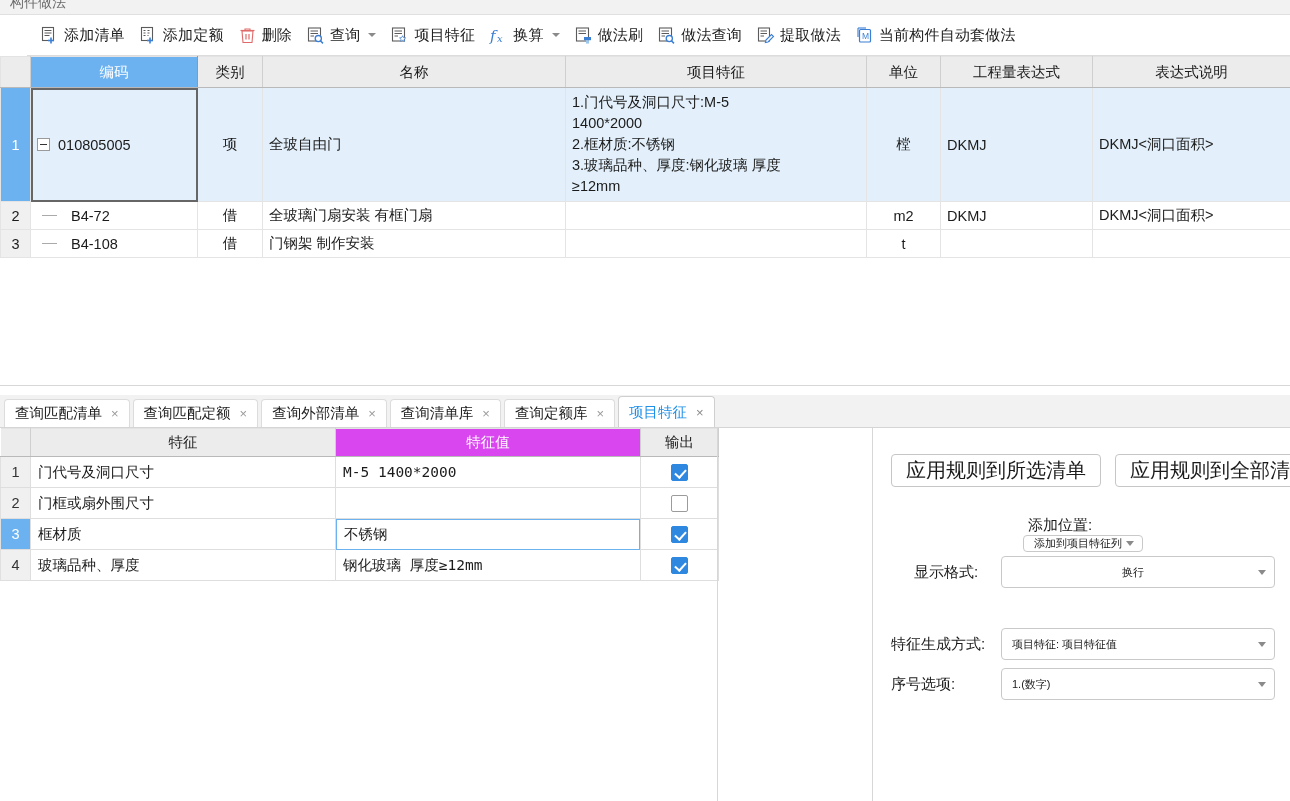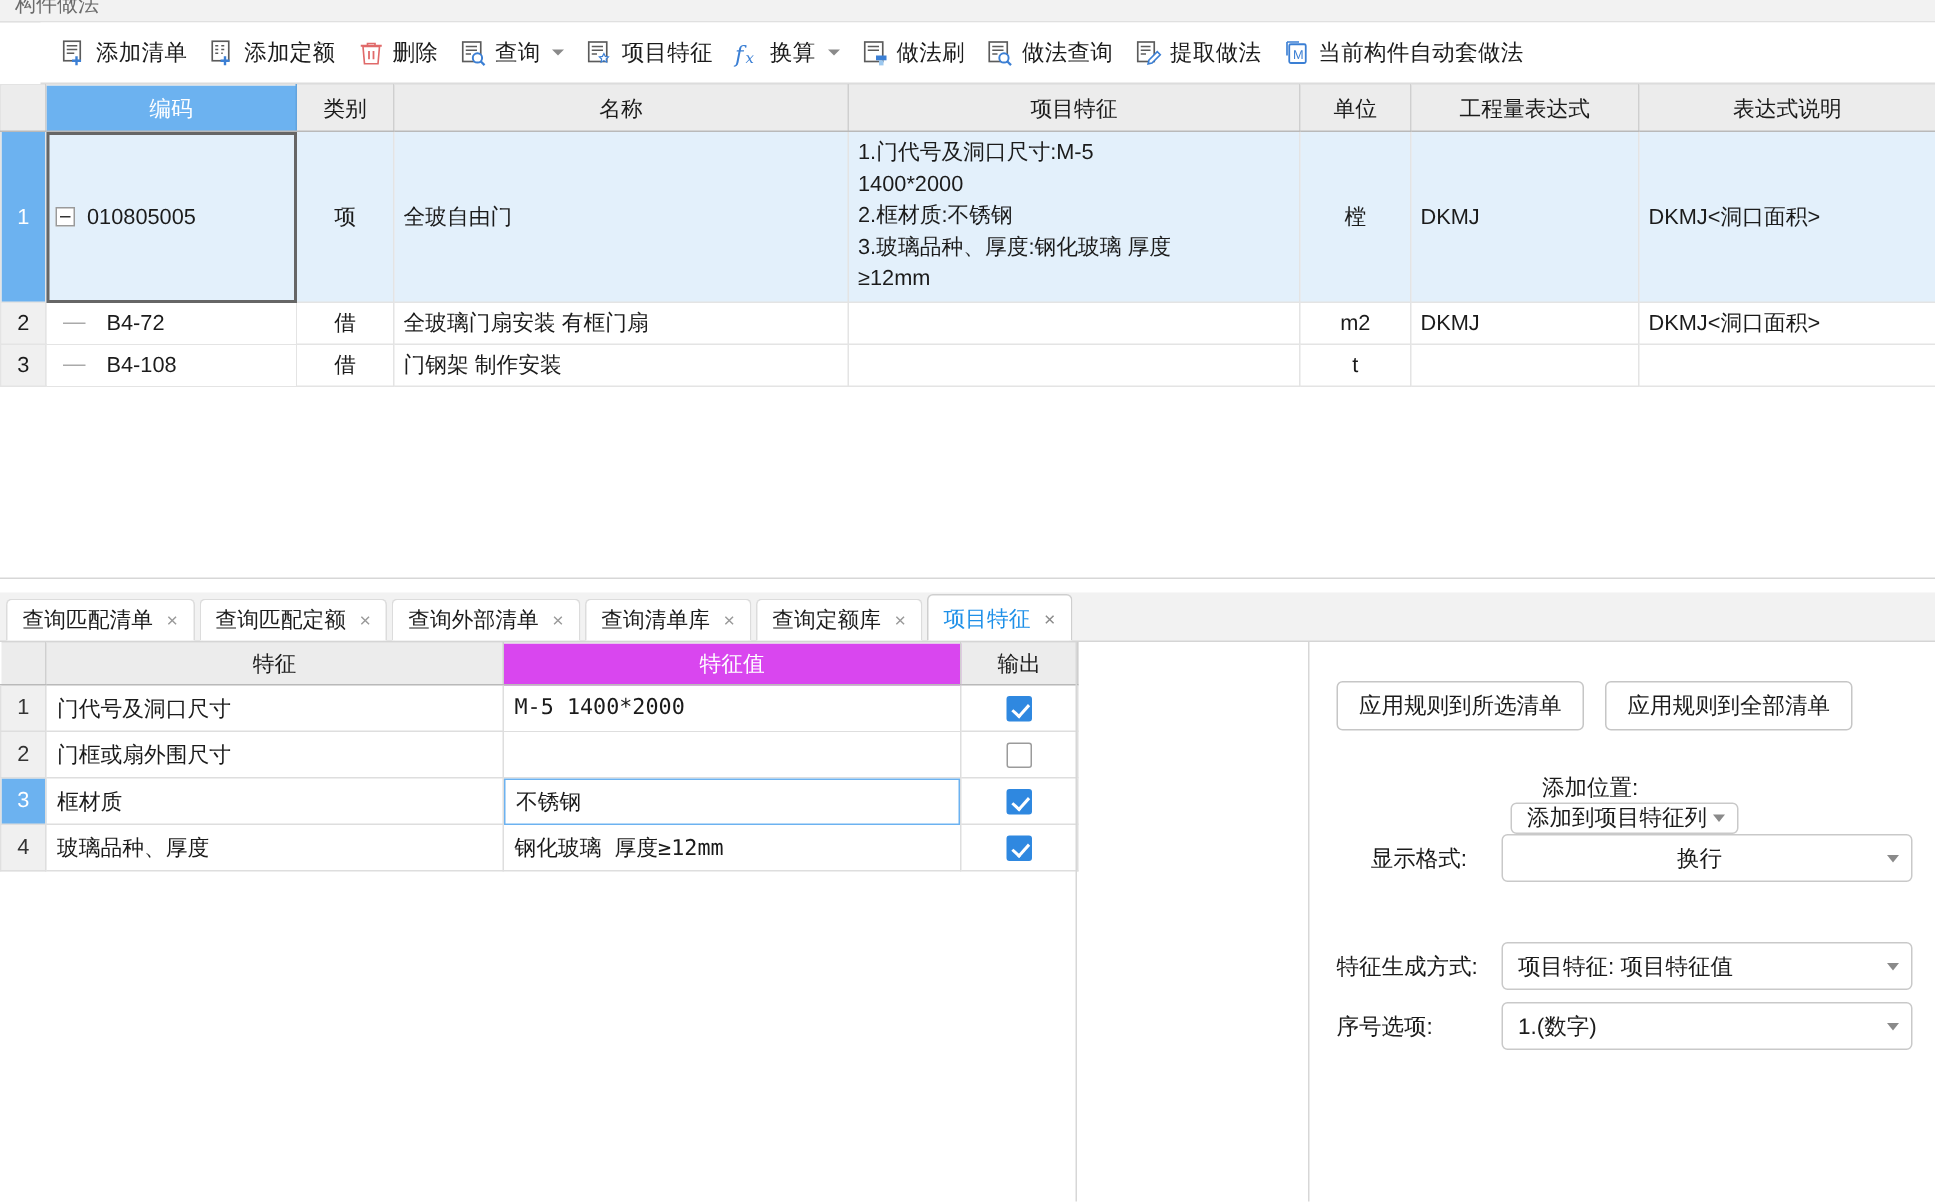--- a/index.html
+++ b/index.html
@@ -178,29 +178,29 @@
 
   
   #settings {
     position: absolute; left: 872px; top: 428px; width: 418px; height: 373px;
     background: #ffffff; border-left: 1px solid #d7d7d7;
   }
   #btn-row { position: absolute; left: 18px; top: 26px; display: flex; gap: 14px; }
   .wbtn {
     height: 33px; padding: 0 14px;
     border: 1px solid #c6c6c6; border-radius: 4px; background: #fff;
-    font-size: 15px; color: #1b1b1b; white-space: nowrap;
+    font-size: 20px; color: #1b1b1b; white-space: nowrap;
     display: flex; align-items: center; justify-content: center;
   }
   .frow { position: absolute; left: 18px; display: flex; align-items: center; width: 384px; }
   .flabel { width: 110px; font-size: 15px; color: #1b1b1b; white-space: nowrap; }
   .fsel {
     flex: 1; height: 32px; border: 1px solid #c9c9c9; border-radius: 4px;
     background: #fff; display: flex; align-items: center;
-    padding: 0 8px 0 10px; font-size: 15px; color: #1b1b1b; white-space: nowrap;
+    padding: 0 8px 0 10px; font-size: 11px; color: #1b1b1b; white-space: nowrap;
     overflow: hidden;
   }
   .fsel .val { flex: 1; overflow: hidden; text-overflow: clip; }
   .fsel .car {
     width: 0; height: 0; margin-left: 4px;
     border-left: 4px solid transparent; border-right: 4px solid transparent;
     border-top: 5px solid #8a8a8a;
   }
 </style>
 </head>

